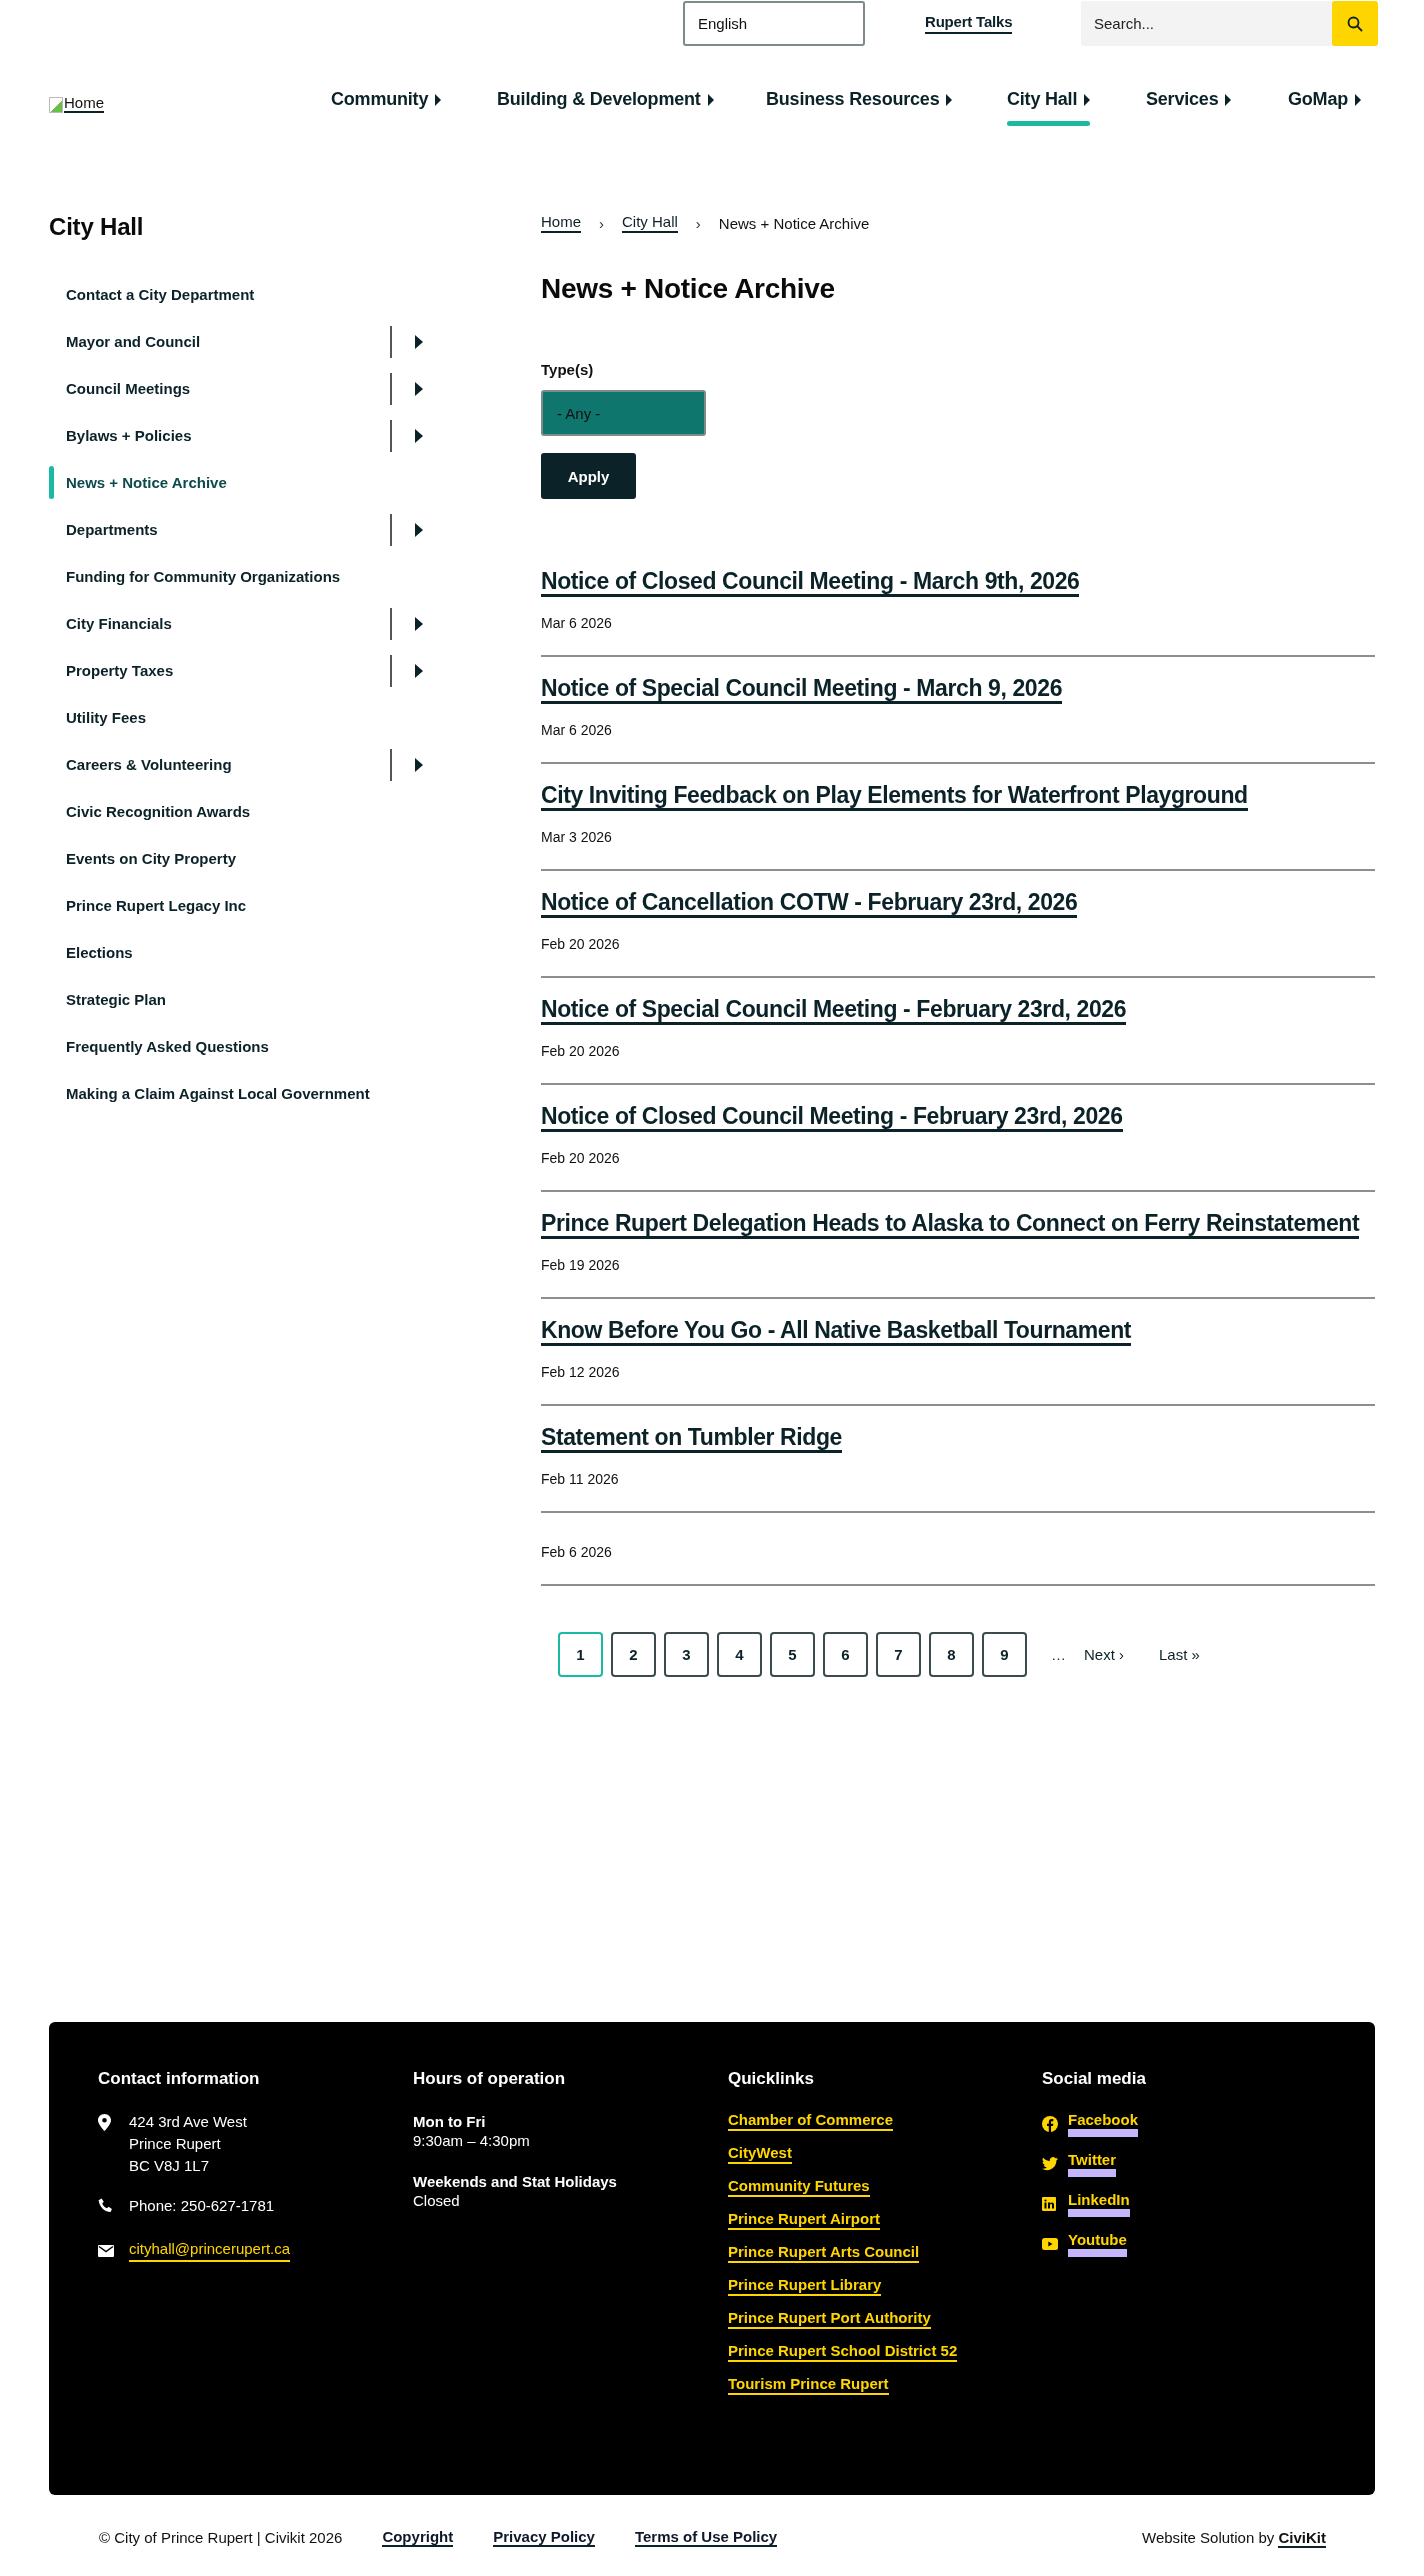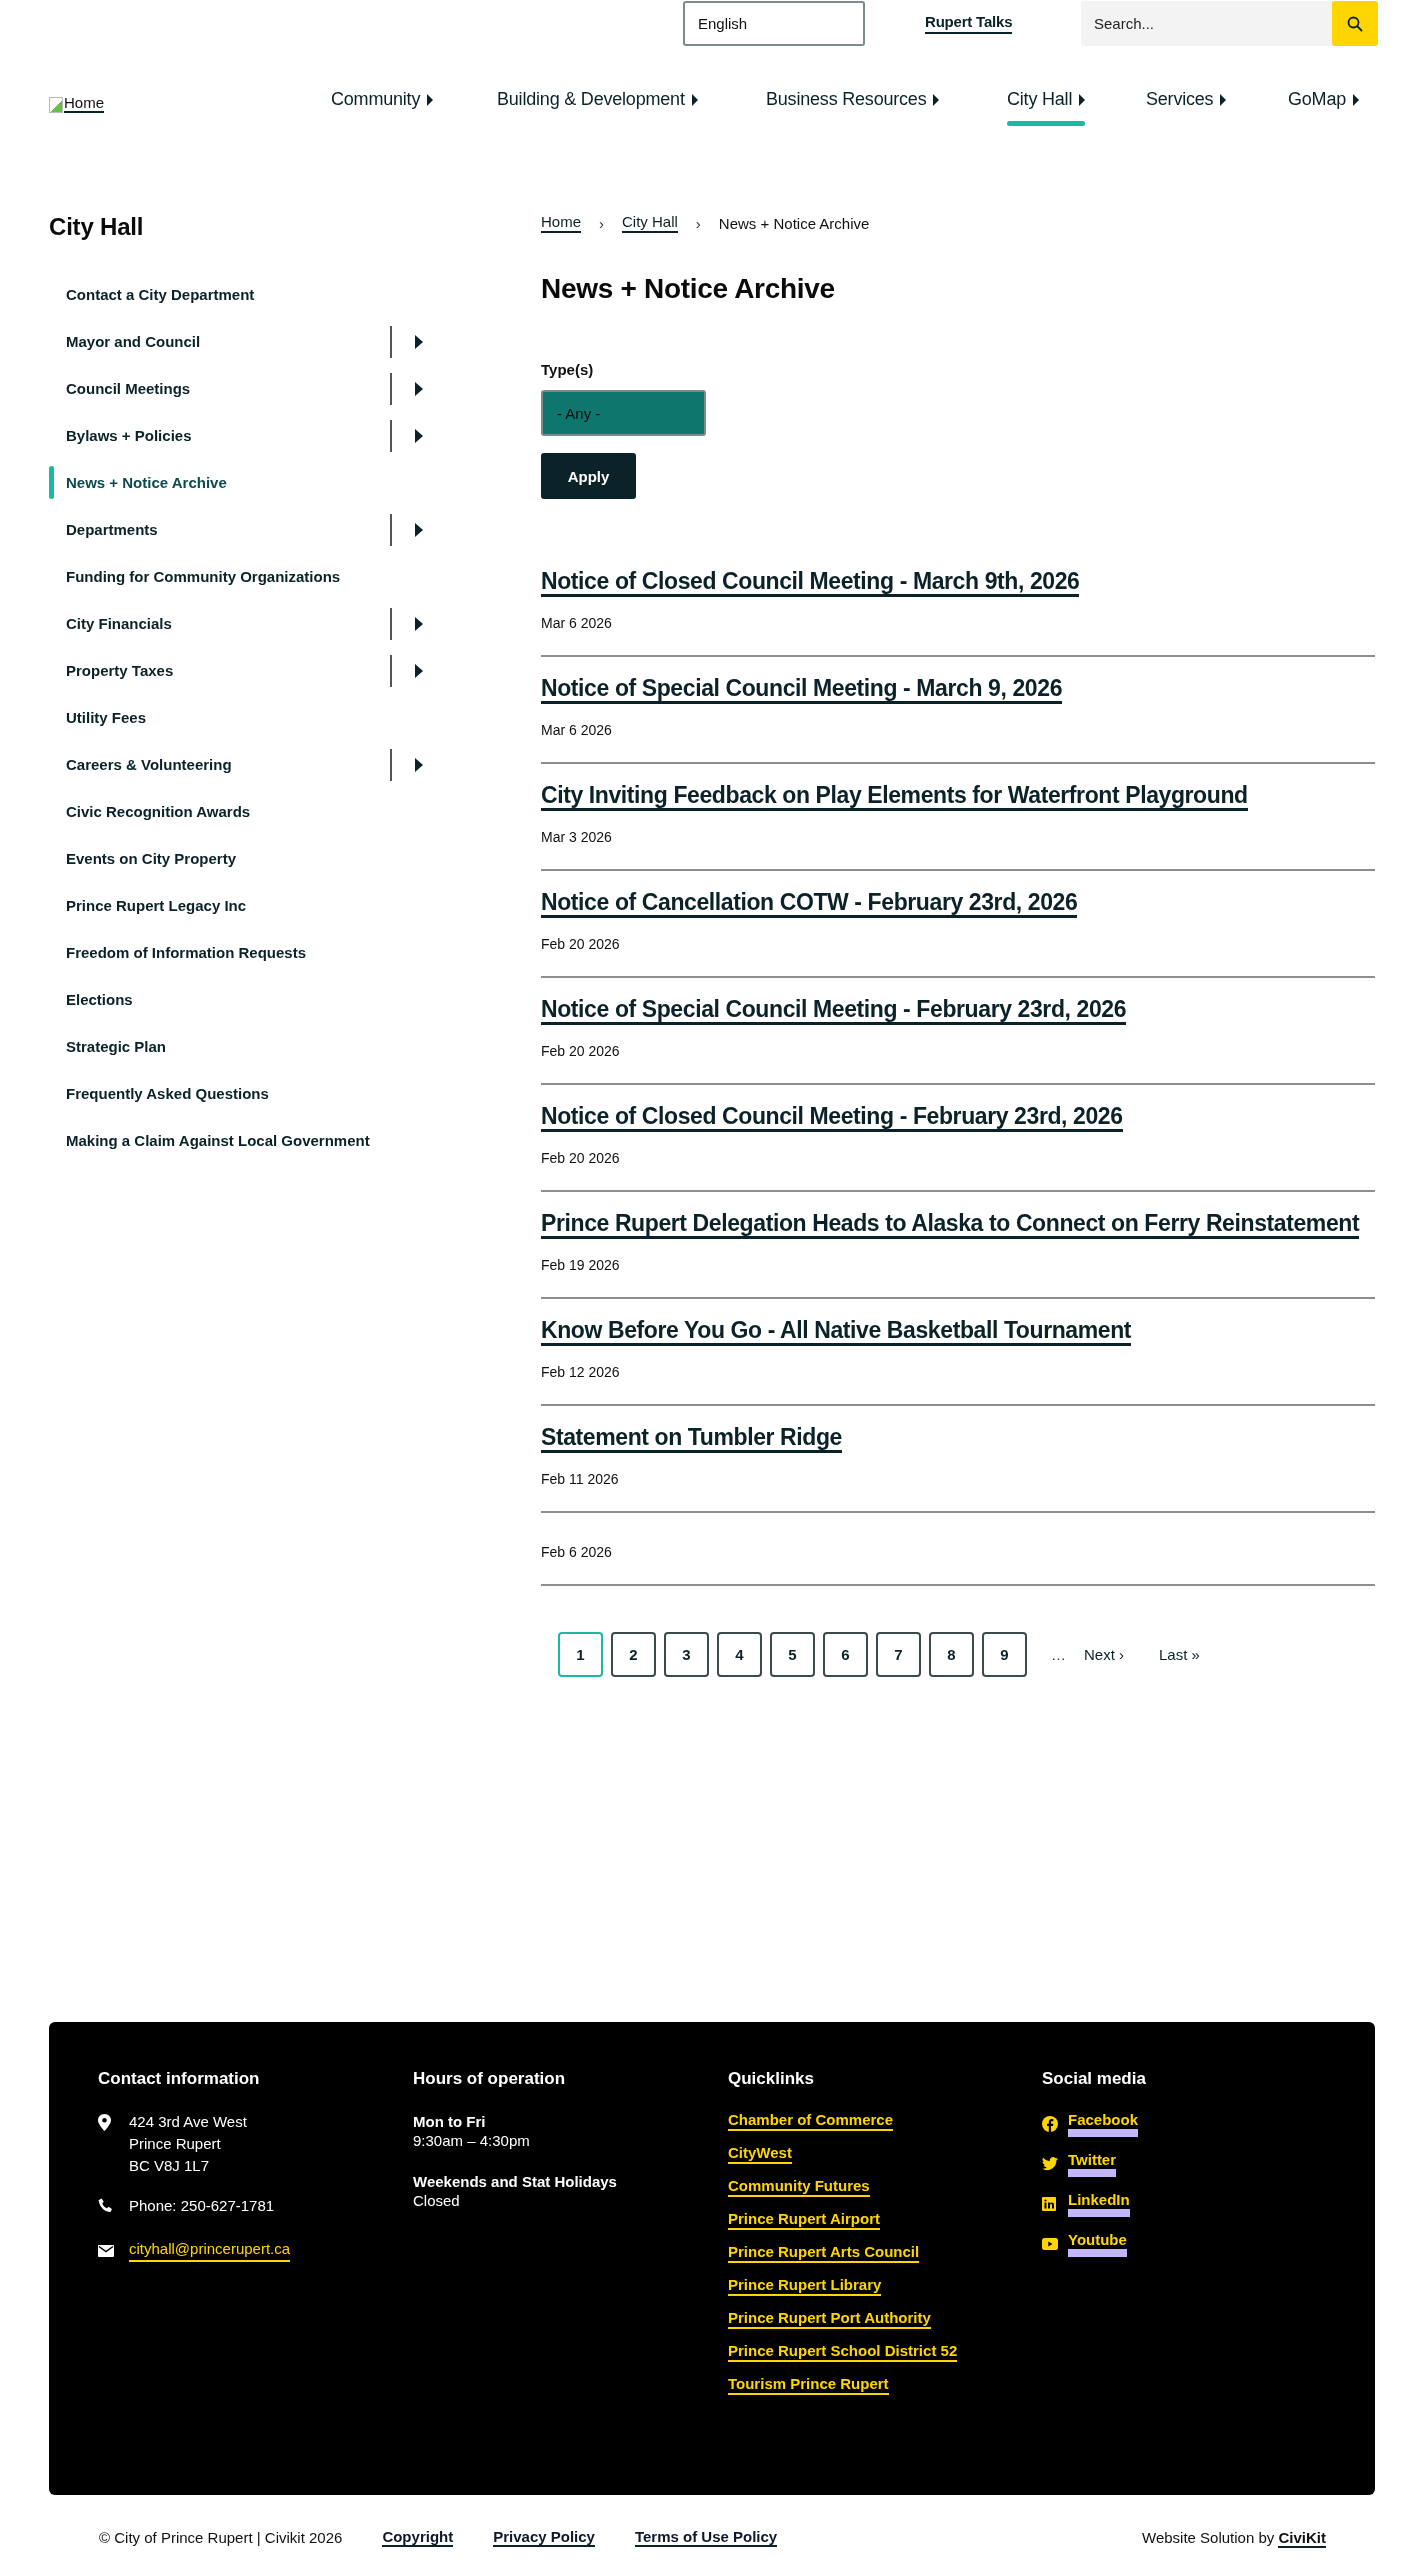--- a/index.html
+++ b/index.html
@@ -14,21 +14,21 @@
   .search-wrap { position: absolute; left: 1081px; top: 1px; width: 297px; height: 45px; background: #f3f3f3; border-radius: 3px; }
   .search-input { position: absolute; left: 0; top: 0; width: 251px; height: 45px; border: none; background: transparent; font-size: 15px; padding: 0 13px; color: #111; font-family: "Liberation Sans", sans-serif; }
   .search-input::placeholder { color: #222; }
   .search-btn { position: absolute; right: 0; top: 0; width: 46px; height: 45px; background: #ffd500; border-radius: 3px; display: flex; align-items: center; justify-content: center; cursor: pointer; }
 
   
   .logo { position: absolute; left: 49px; top: 94px; font-size: 15px; display: flex; align-items: flex-end; }
   .logo .broken { width: 14px; height: 16px; border: 1px solid #bbb; background: linear-gradient(135deg, #fff 55%, #6abf4b 55%); margin-right: 1px; }
   .logo .logo-text { border-bottom: 2px solid #0b2228; color: #111; }
   .mainnav { position: absolute; top: 89px; left: 0; width: 1425px; height: 40px; }
-  .nav-item { position: absolute; top: 0; font-size: 18px; font-weight: 400; color: #0b2228; display: flex; align-items: center; gap: 7px; letter-spacing: -0.2px; cursor: pointer; }
+  .nav-item { position: absolute; top: 0; font-size: 18px; font-weight: 700; color: #0b2228; display: flex; align-items: center; gap: 7px; letter-spacing: -0.2px; cursor: pointer; }
   .nav-item .tri { width: 0; height: 0; border-top: 6px solid transparent; border-bottom: 6px solid transparent; border-left: 6px solid #0b2228; }
   .nav-item.active::after { content: ""; position: absolute; left: 0; right: 0; top: 32px; height: 5px; border-radius: 3px; background: #19b9a3; }
 
   
   .sidebar { position: absolute; left: 49px; top: 213px; width: 396px; }
   .sidebar h2 { font-size: 24px; font-weight: 700; color: #0b0b0b; margin-bottom: 30px; letter-spacing: -0.2px; }
   .side-list { list-style: none; }
   .side-item { position: relative; height: 47px; display: flex; align-items: center; padding-left: 17px; font-size: 15px; font-weight: 700; color: #0b2228; cursor: pointer; }
   .side-item.active { color: #0c4a4d; }
   .side-item.active::before { content: ""; position: absolute; left: 0; top: 7px; bottom: 7px; width: 5px; border-radius: 3px; background: #19b9a3; }
@@ -184,23 +184,20 @@
         </span>
       </li>
     <li class="side-item">
         <span>Civic Recognition Awards</span>
       </li>
     <li class="side-item">
         <span>Events on City Property</span>
       </li>
     <li class="side-item">
         <span>Prince Rupert Legacy Inc</span>
-      </li>
-    <li class="side-item">
-        <span>Freedom of Information Requests</span>
       </li>
     <li class="side-item">
         <span>Elections</span>
       </li>
     <li class="side-item">
         <span>Strategic Plan</span>
       </li>
     <li class="side-item">
         <span>Frequently Asked Questions</span>
       </li>

